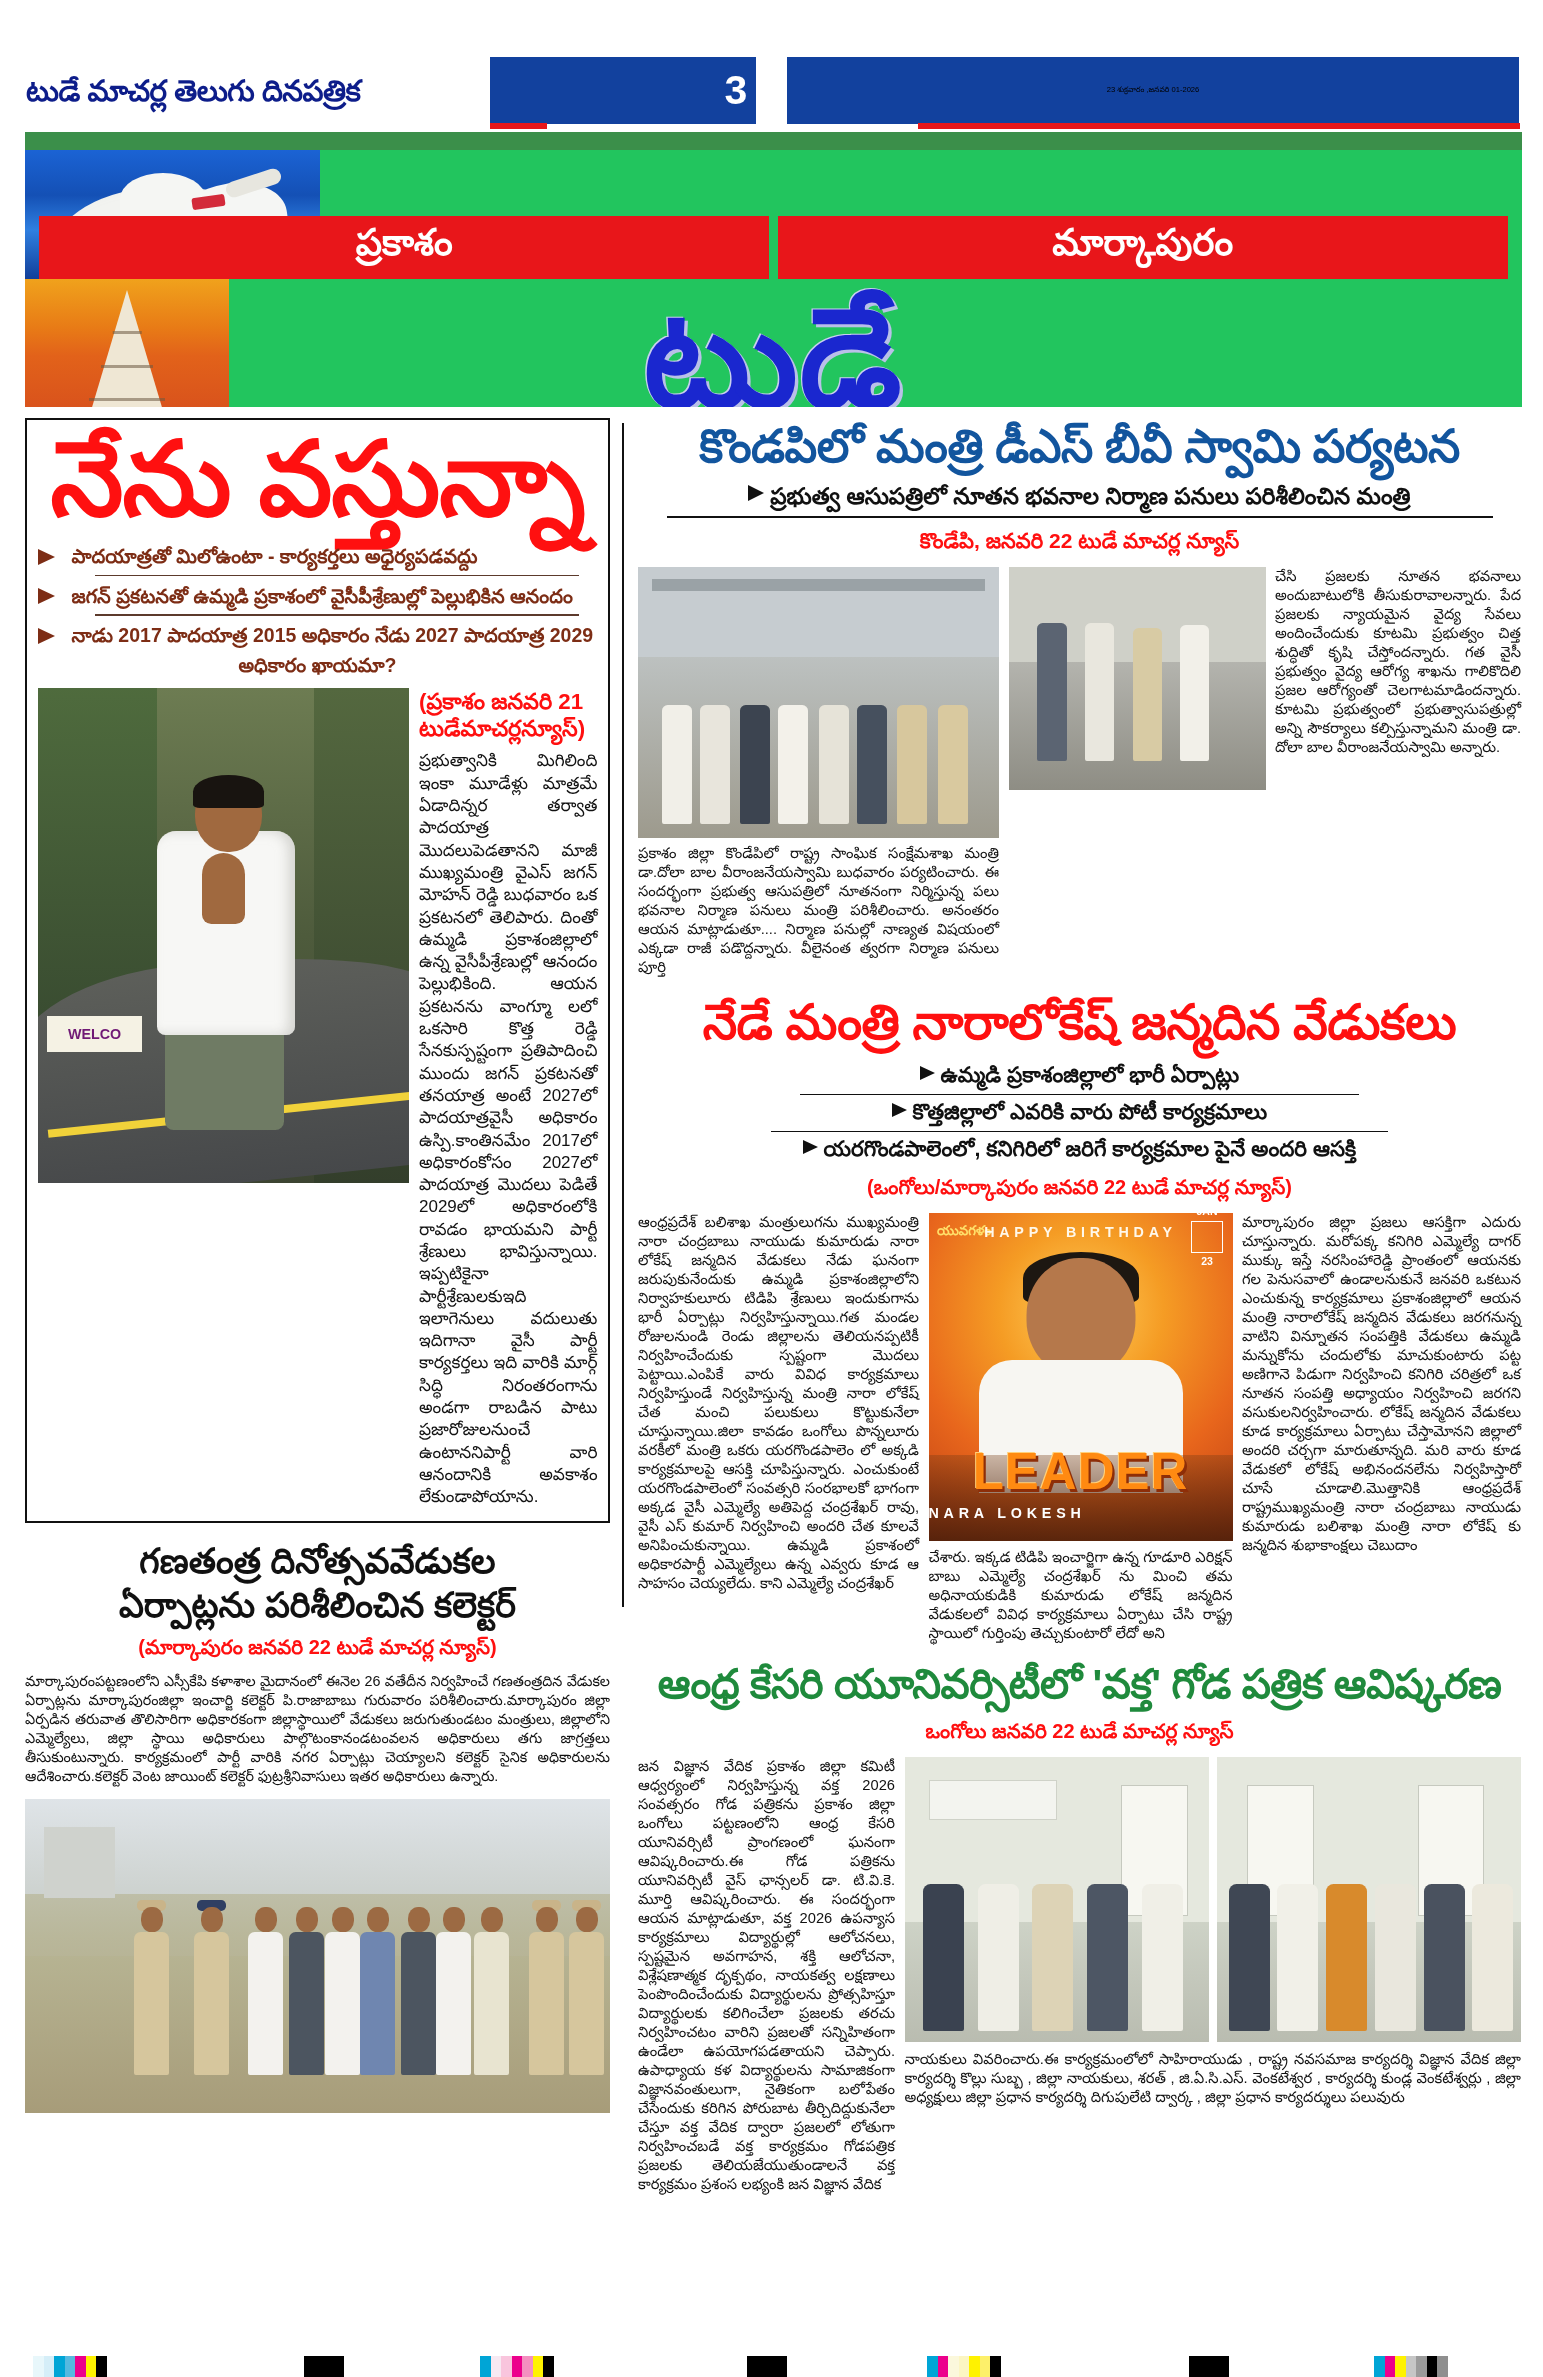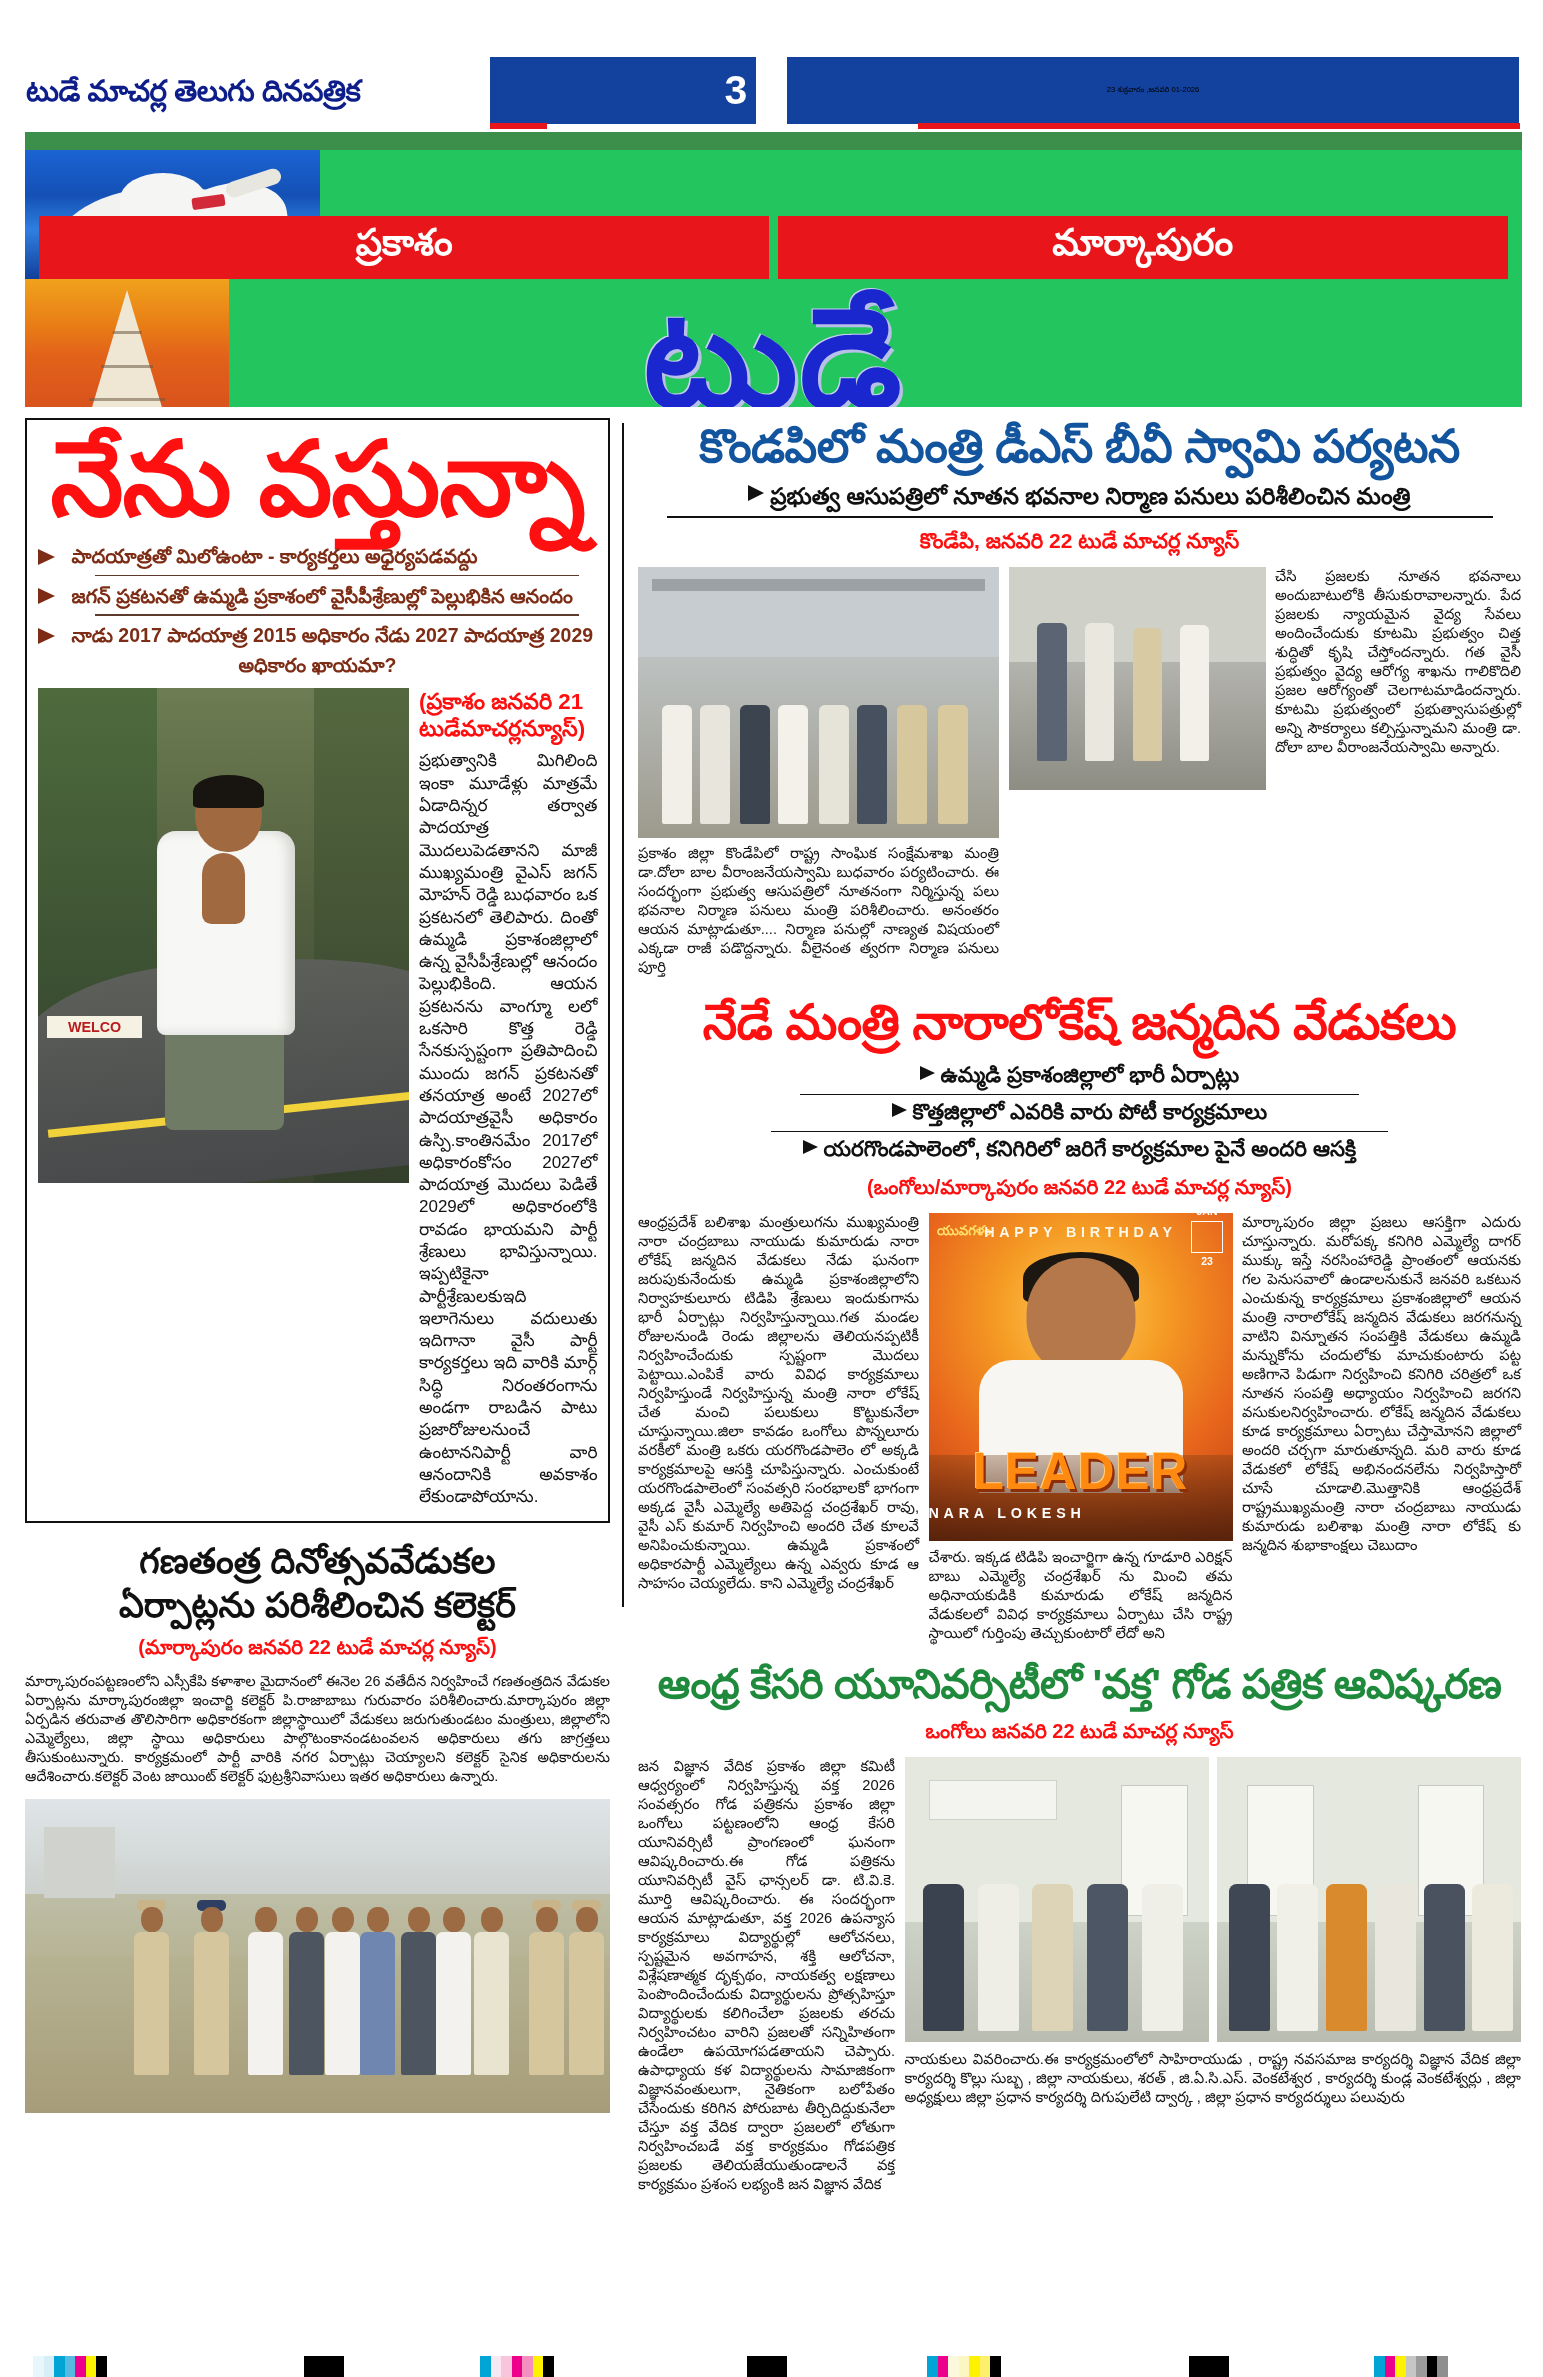--- a/index.html
+++ b/index.html
@@ -189,22 +189,22 @@
   .lp-crowd {
     position: absolute; left: 0; top: 0; width: 119px; height: 495px;
     background: linear-gradient(180deg,#4d6a3c,#2f3d2b);
     opacity: .95;
   }
   .lp-crowd2 {
     position: absolute; right: 0; top: 0; width: 95px; height: 495px;
     background: linear-gradient(180deg,#54683f,#333e2b);
   }
   .lp-banner {
-    position: absolute; left: 9.5px; top: 328px; width: 95px; height: 22px;
-    background: #f5f2e4; color: #b91c1c; font-weight: bold; font-size: 14.3px;
+    position: absolute; left: 9.5px; top: 328px; width: 95px; height: 36px;
+    background: #f5f2e4; color: #701a75; font-weight: bold; font-size: 14.3px;
     display: flex; align-items: center; justify-content: center;
   }
   .lead-text { flex: 1; padding-left: 10.5px; }
   .dateline {
     color: #ff1010; font-weight: bold; font-size: 22.3px; line-height: 27.6px;
   }
   .body-col {
     font-size: 17px; line-height: 22.3px; color: #111111;
     text-align: justify; margin-top: 7.6px;
   }

